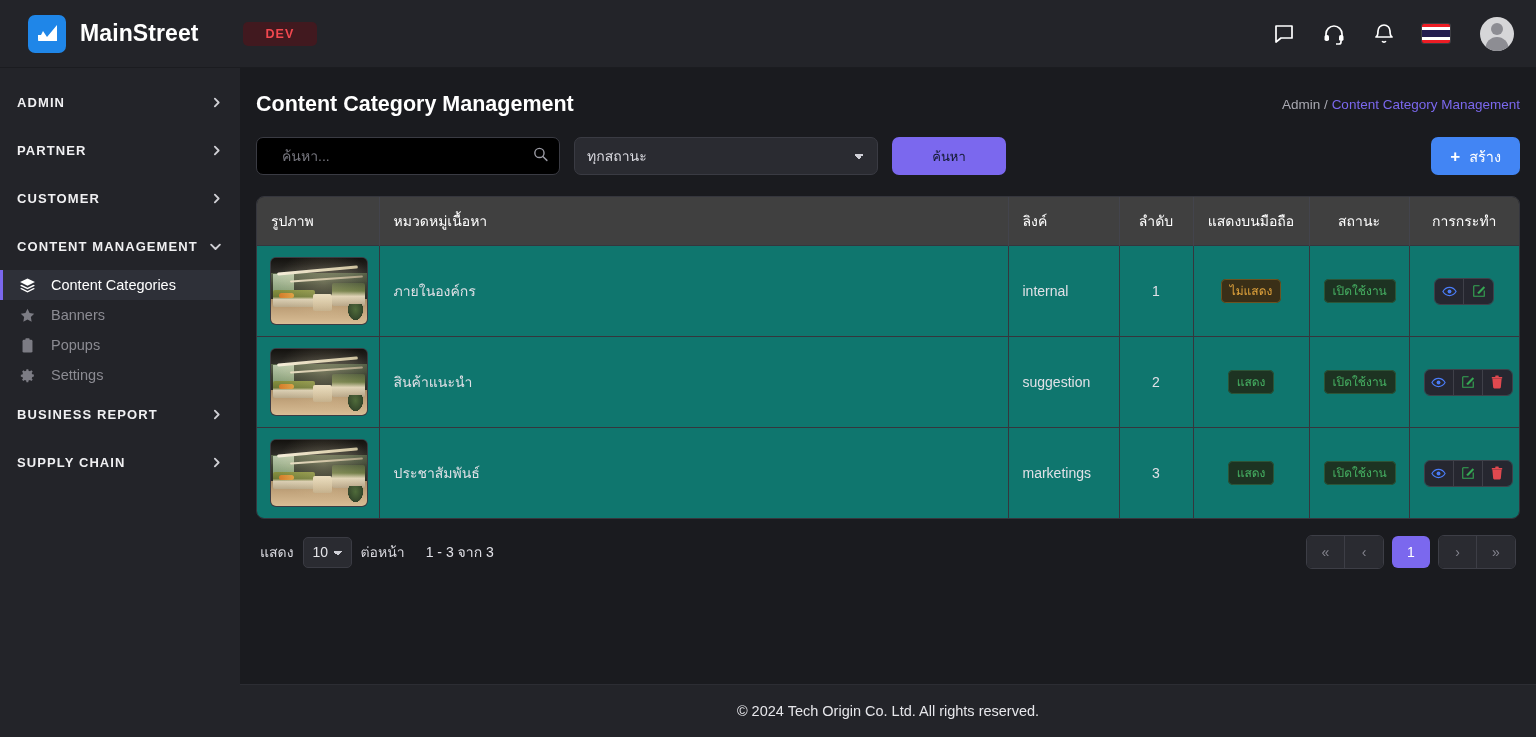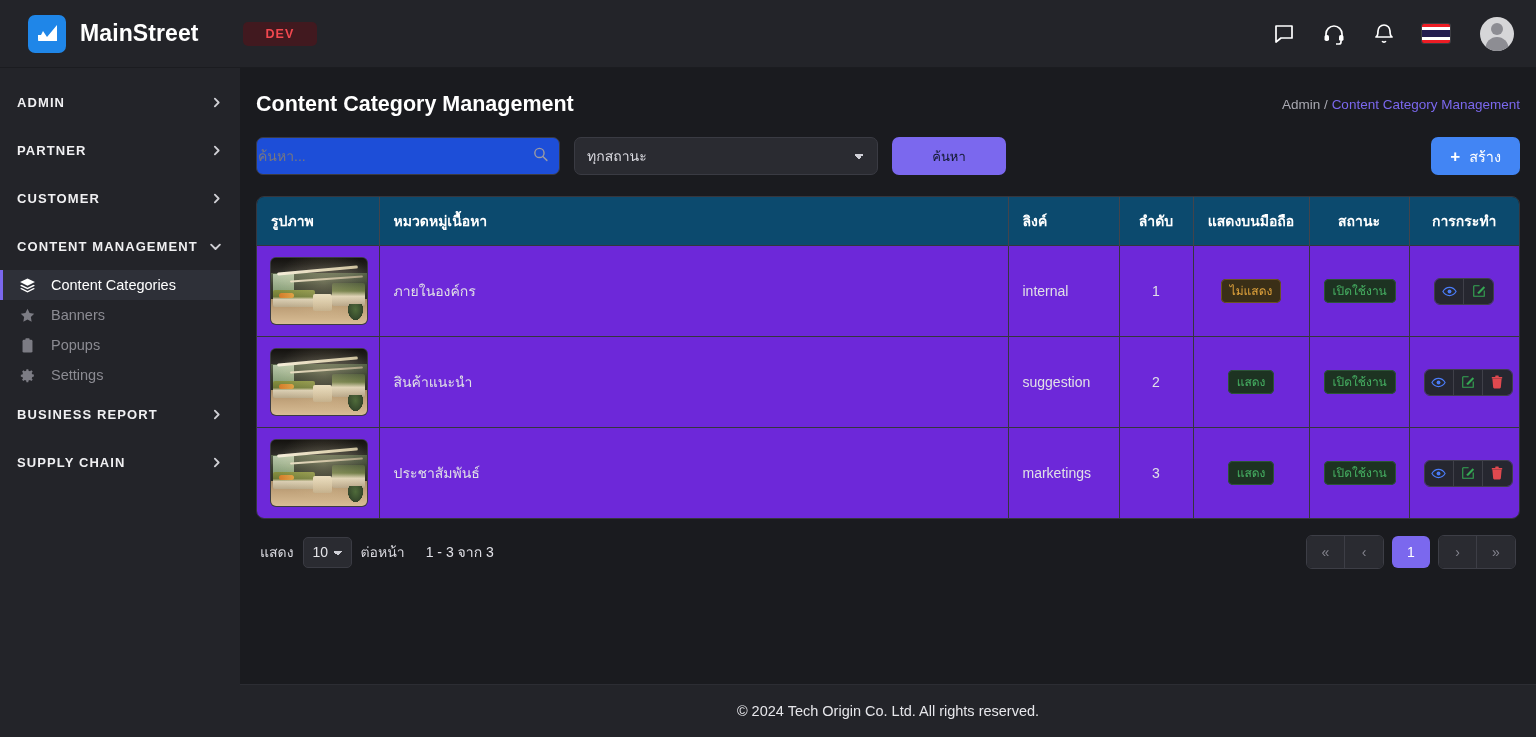--- a/index.html
+++ b/index.html
@@ -110,23 +110,23 @@
     padding: 24px 0 20px 0;
   }
   .page-title { font-size: 21.5px; font-weight: bold; color: #ffffff; }
   .breadcrumb { font-size: 13.5px; color: #a9a9b2; }
   .breadcrumb a { color: #7b68ee; text-decoration: none; cursor: pointer; }
 
   .toolbar { display: flex; align-items: center; gap: 14px; }
   .search-wrap { position: relative; width: 304px; }
   .search-input {
     width: 100%; height: 38px;
-    background: #1d4ed8; border: 1px solid #3a3b43; border-radius: 7px;
+    background: #000000; border: 1px solid #3a3b43; border-radius: 7px;
     color: #e4e4e8; font-size: 14px;
-    padding: 0 36px 0 1px;
+    padding: 0 36px 0 25px;
     font-family: inherit; outline: none;
   }
   .search-input::placeholder { color: #77777f; }
   .search-icon {
     position: absolute; right: 11px; top: 50%; transform: translateY(-50%);
     color: #9a9aa3; pointer-events: none;
   }
   .status-select {
     width: 304px; height: 38px;
     background: #2a2b31; border: 1px solid #3a3b43; border-radius: 7px;
@@ -155,33 +155,33 @@
   .btn-create .plus { font-size: 17px; line-height: 1; font-weight: bold; }
 
   
   .table-card {
     margin-top: 21px;
     border: 1px solid #35363d; border-radius: 8px;
     overflow: hidden; background: #1f2024;
   }
   table { width: 100%; border-collapse: collapse; table-layout: fixed; }
   thead th {
-    background: #0c4a6e; color: #ffffff;
-    font-size: 14px; font-weight: bold;
+    background: #404040; color: #ffffff;
+    font-size: 14px; font-weight: normal;
     padding: 13px 14px; text-align: left;
     border-right: 1px solid #43444c;
     white-space: nowrap;
     margin-left: 15px;
   }
   thead th:last-child { border-right: none; }
   tbody td {
     padding: 12px 14px; font-size: 14px; color: #e0e0e6;
     border-top: 1px solid #35363d;
     border-right: 1px solid #35363d;
-    background: #6d28d9;
+    background: #0f766e;
     vertical-align: middle;
   }
   tbody td:last-child { border-right: none; }
   .c-img   { width: 122px; }
   .c-name  { width: auto; }
   .c-link  { width: 111px; }
   .c-order { width: 74px; text-align: center; }
   .c-mob   { width: 116px; text-align: center; }
   .c-stat  { width: 100px; text-align: center; }
   .c-act   { width: 110px; text-align: center; }

